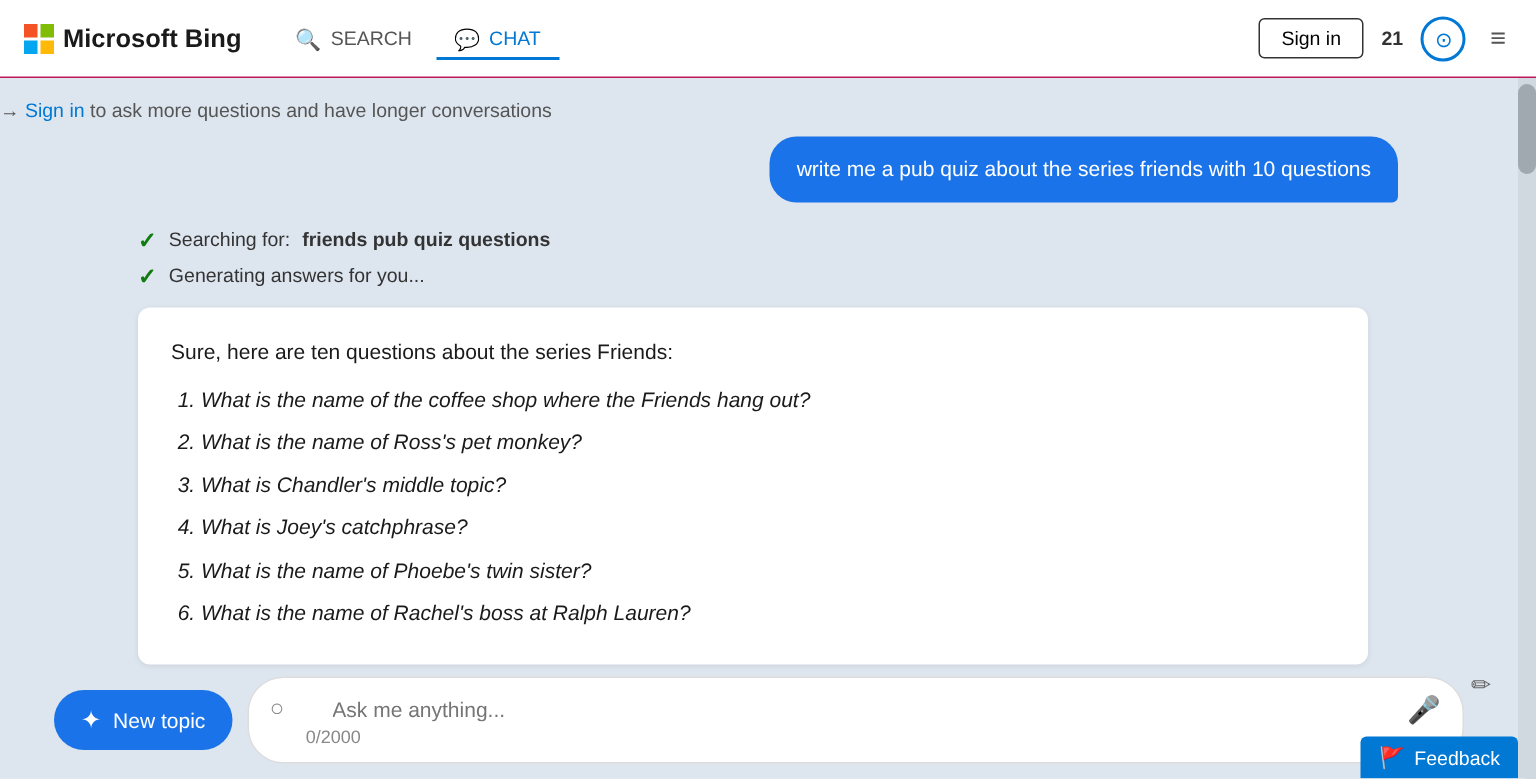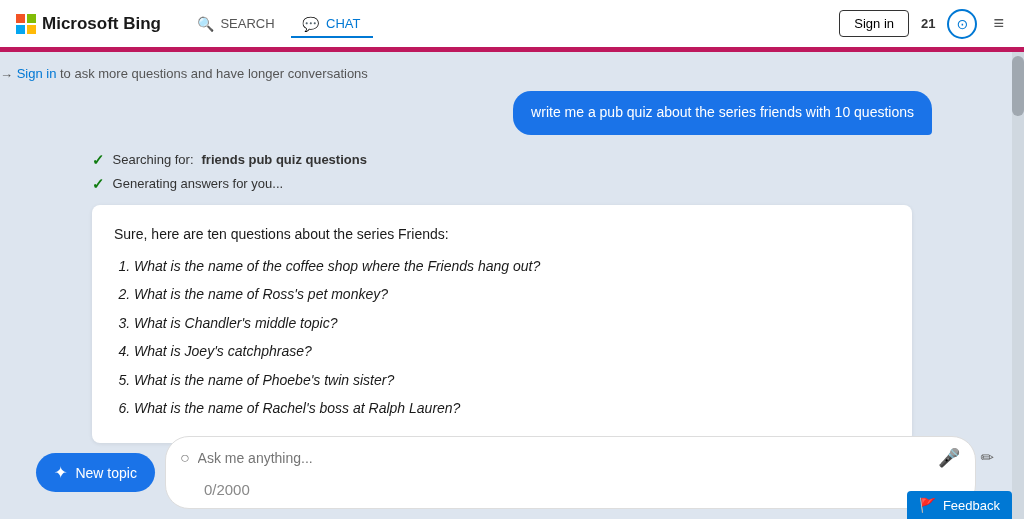--- a/index.html
+++ b/index.html
@@ -12,21 +12,21 @@
       position: relative;
     }
 
     
     .header {
       background: #fff;
       height: 52px;
       display: flex;
       align-items: center;
       padding: 0 16px;
-      border-bottom: 5px solid #be185d;
+      border-bottom: 1px solid #be185d;
       position: relative;
       z-index: 10;
     }
     .header-logo {
       display: flex;
       align-items: center;
       gap: 6px;
       margin-right: 24px;
     }
     .ms-logo {
@@ -268,30 +268,31 @@
       color: #888;
       font-size: 16px;
     }
     .input-field {
       flex: 1;
       border: none;
       outline: none;
       font-size: 14px;
       color: #0f172a;
       background: transparent;
+      margin-left: 24px;
     }
     .mic-icon {
       color: #0078d4;
       font-size: 18px;
       cursor: pointer;
     }
     .char-count {
-      font-size: 15px;
+      font-size: 12px;
       color: #888;
-      margin-top: 12px;
+      margin-top: 0;
       padding-left: 24px;
     }
 
     
     .feedback-btn {
       position: absolute;
       bottom: 0;
       right: 12px;
       background: #0078d4;
       color: #fff;

